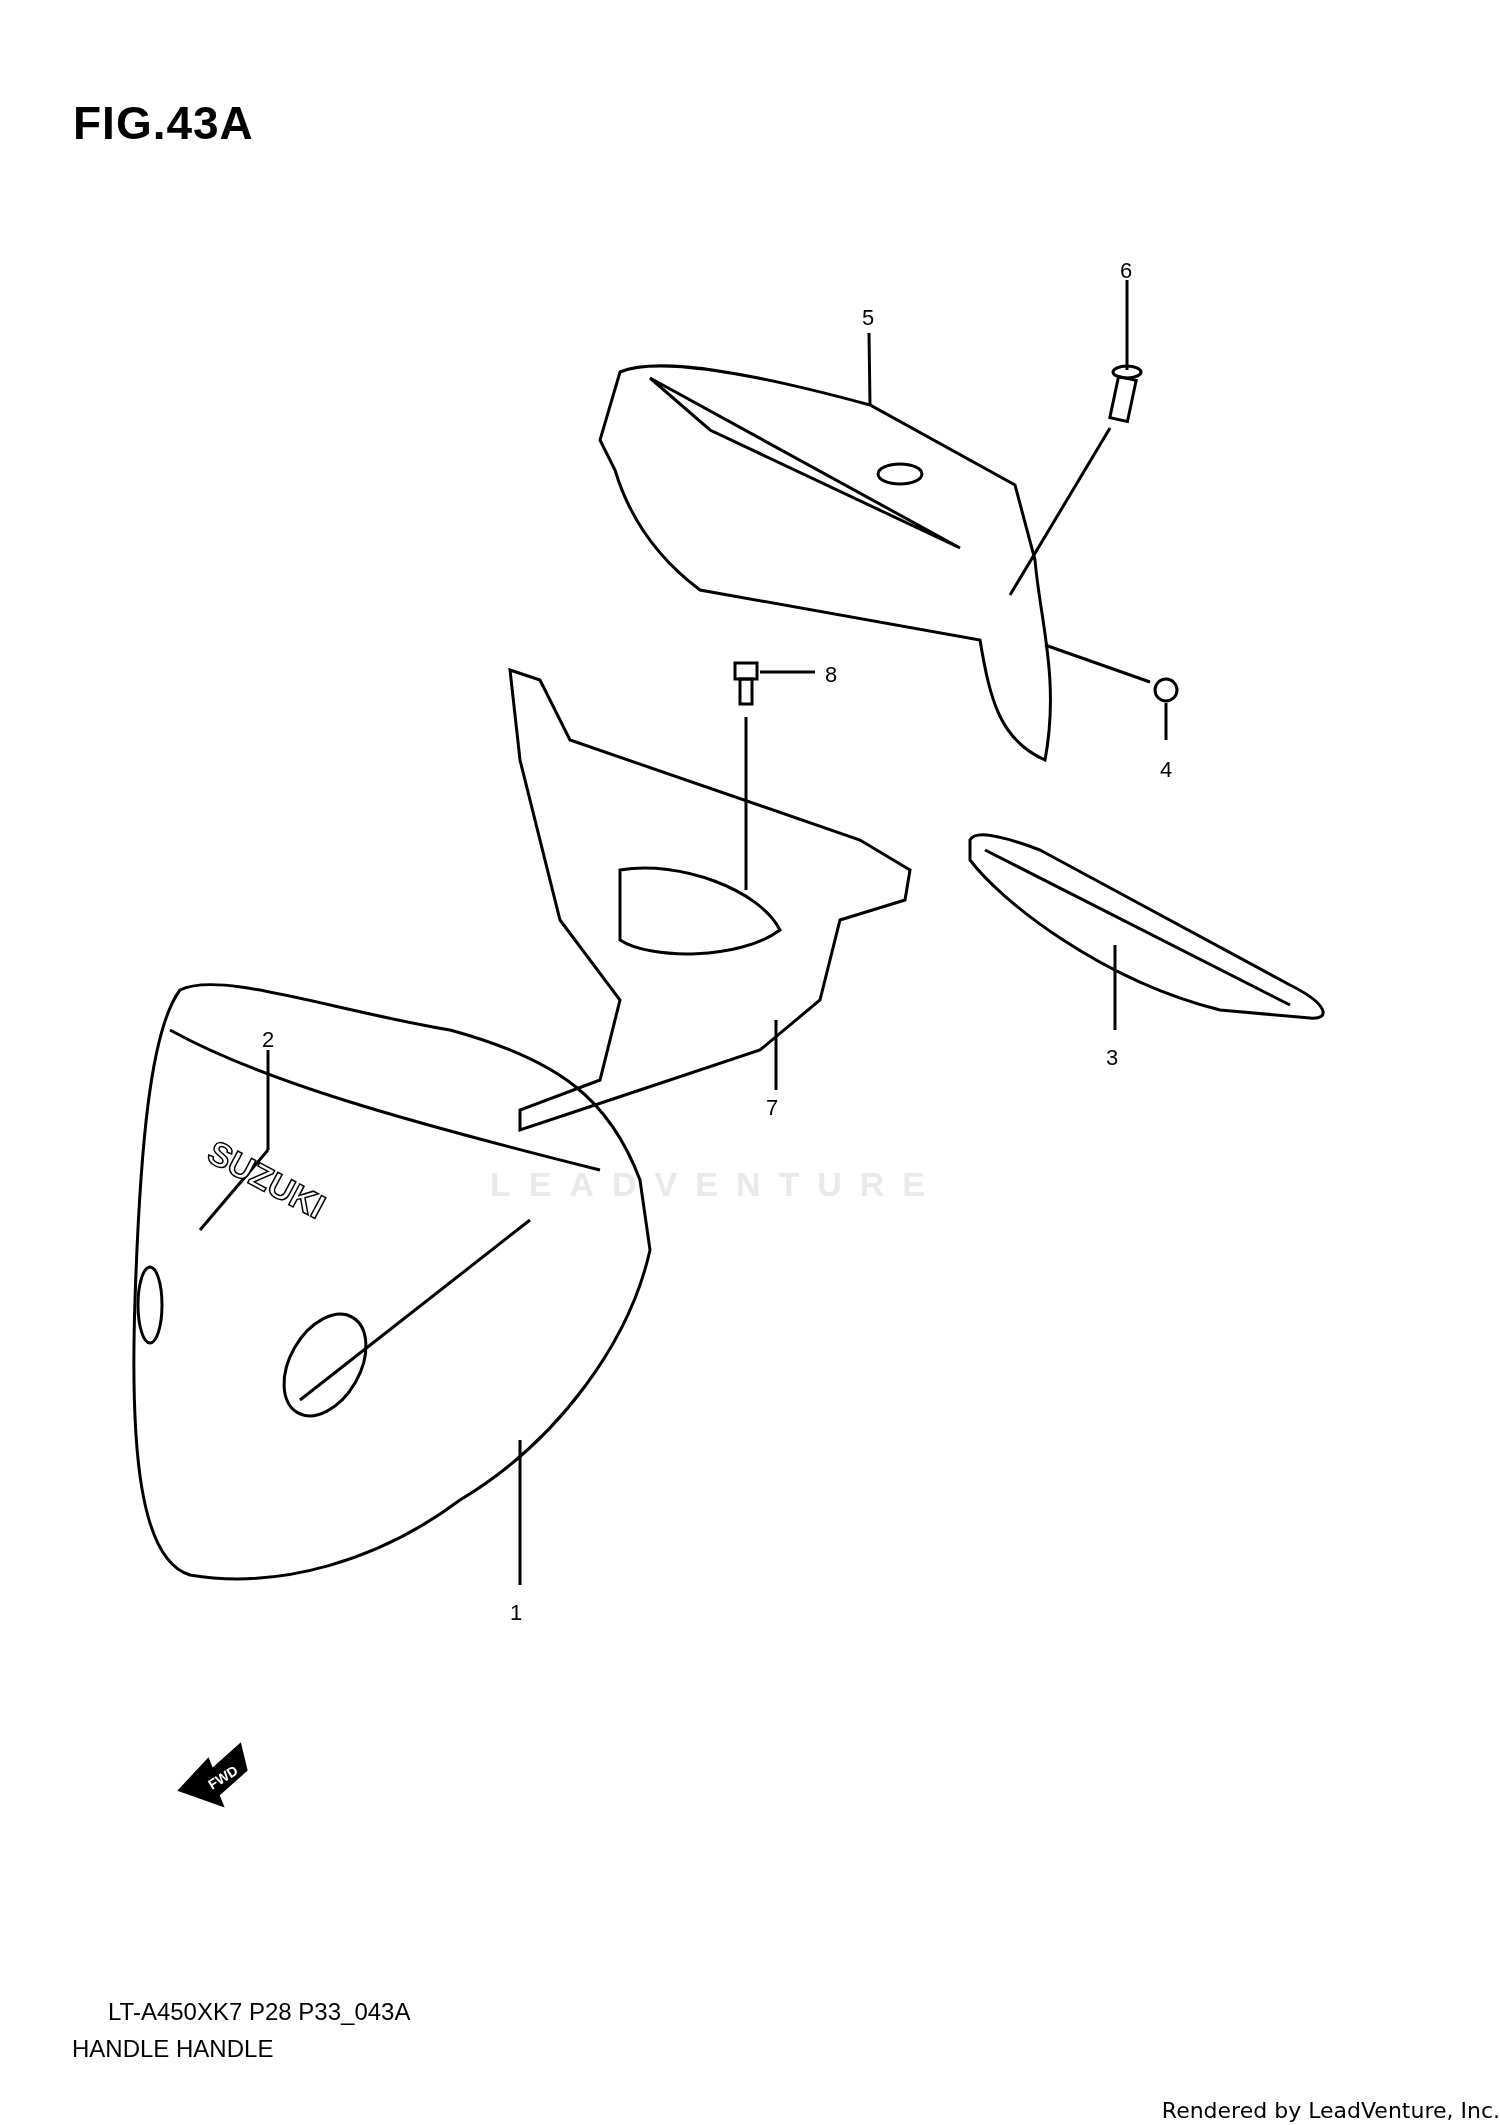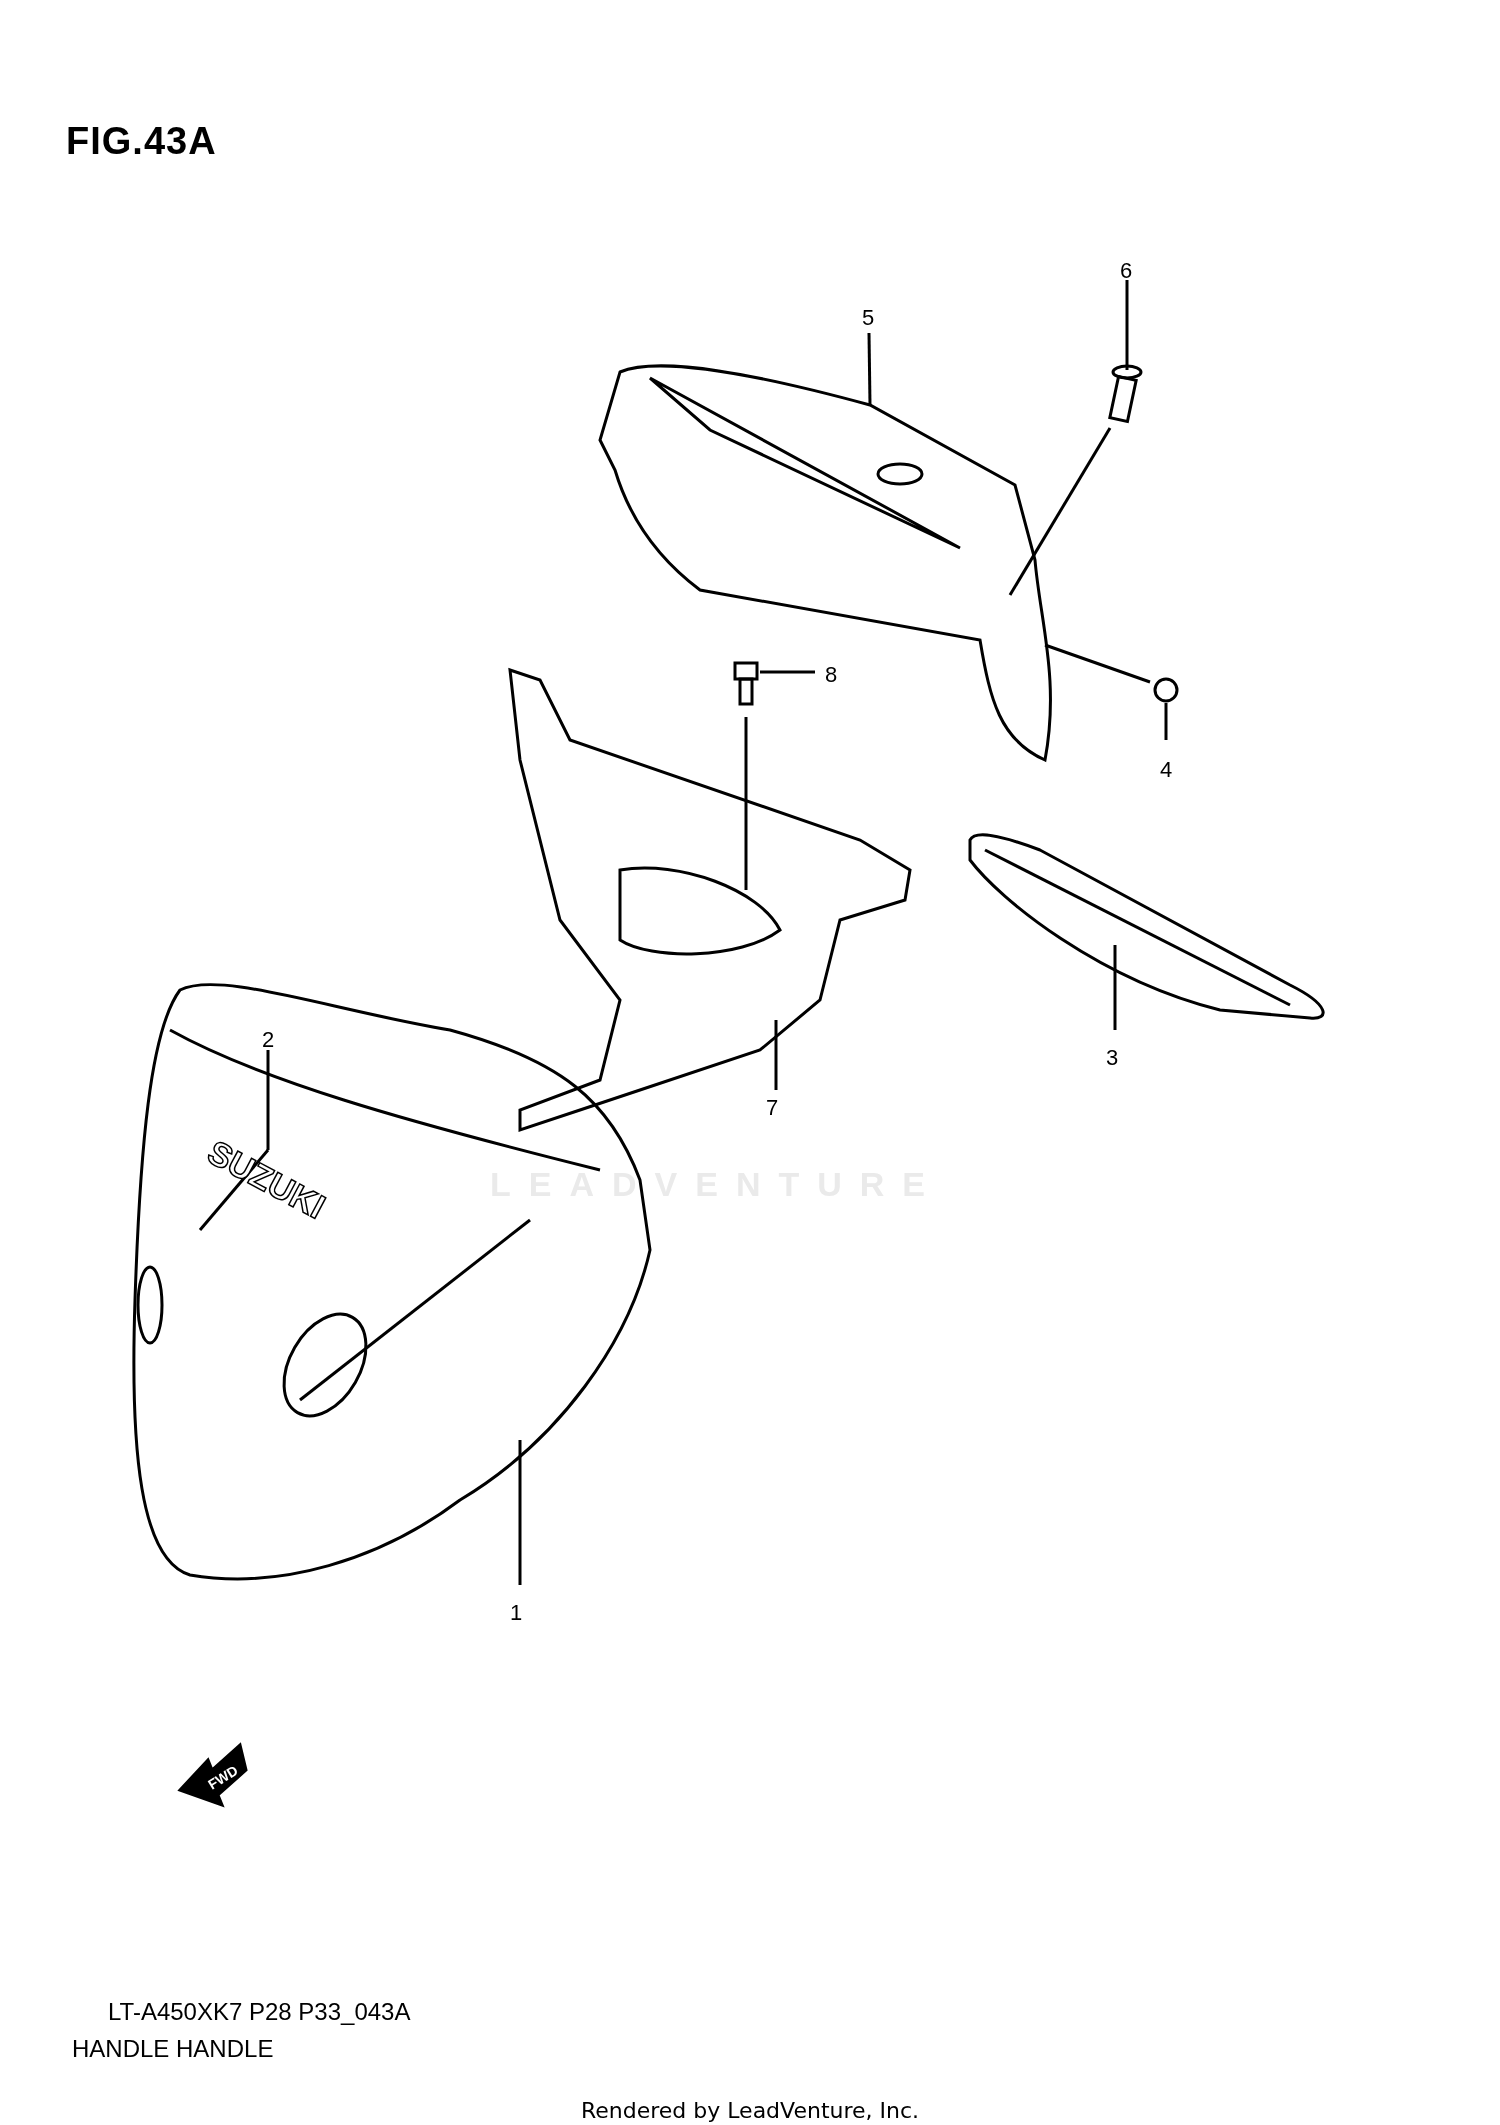--- a/index.html
+++ b/index.html
@@ -1,21 +1,21 @@
 <!DOCTYPE html>
 <html><head>
   <meta charset="utf-8">
   <style>
     html, body { margin: 0; padding: 0; background: #ffffff; }
     body { width: 1500px; height: 2125px; position: relative; overflow: hidden; font-family: "Liberation Sans", sans-serif; color: #000; }
-    .fig-title { position: absolute; left: 66px; top: 96px; font-size: 38px; font-weight: bold; letter-spacing: 1px; margin-top: 24px; }
+    .fig-title { position: absolute; left: 73px; top: 96px; font-size: 46px; font-weight: bold; letter-spacing: 1px; }
     .callout { position: absolute; font-size: 22px; }
     .model { position: absolute; left: 72px; top: 1998px; font-size: 24px; margin-left: 36px; }
     .caption { position: absolute; left: 72px; top: 2035px; font-size: 24px; }
-    .footer { position: absolute; left: 0; width: 1500px; top: 2098px; text-align: center; font-family: "DejaVu Sans", sans-serif; font-size: 22px; }
+    .footer { position: absolute; left: 0; width: 1500px; top: 2098px; text-align: right; font-family: "DejaVu Sans", sans-serif; font-size: 22px; }
     .watermark { position: absolute; left: 490px; top: 1165px; font-size: 34px; font-weight: bold; letter-spacing: 18px; color: #eaeaea; }
     svg.drawing { position: absolute; left: 0; top: 0; }
   </style>
 </head>
 <body>
 
 <div class="fig-title">FIG.43A</div>
 
 <div class="watermark">LEADVENTURE</div>
 

